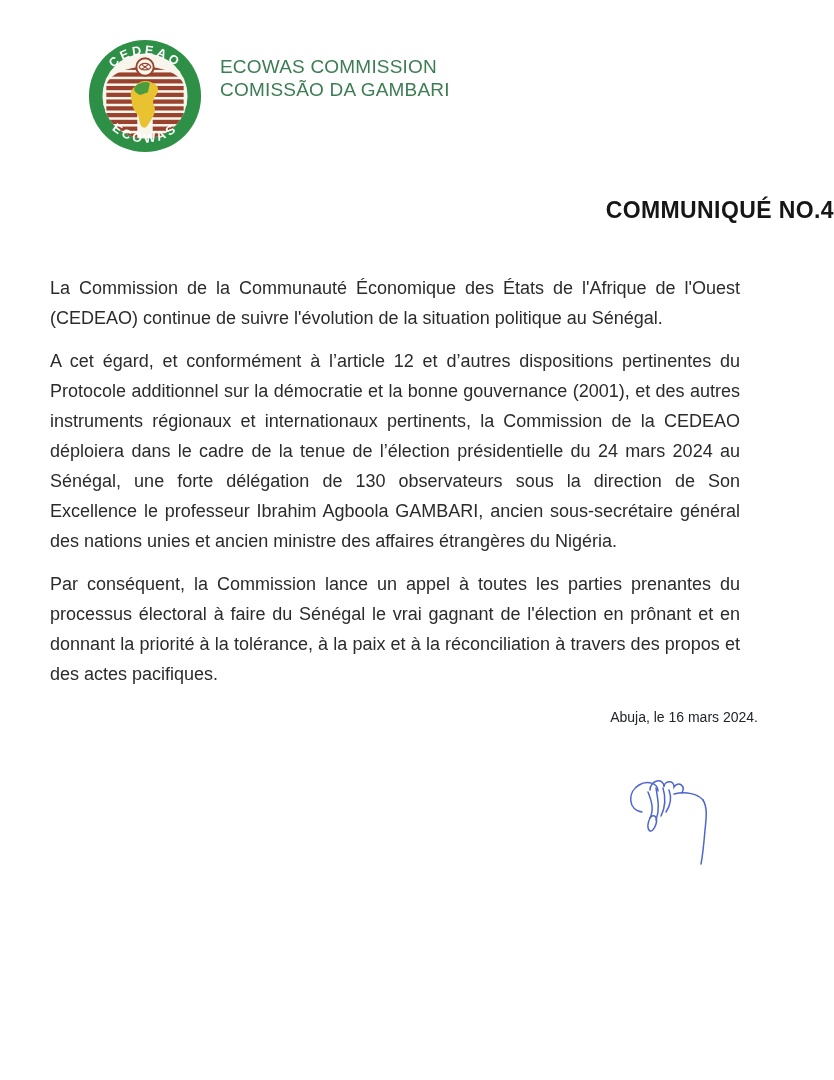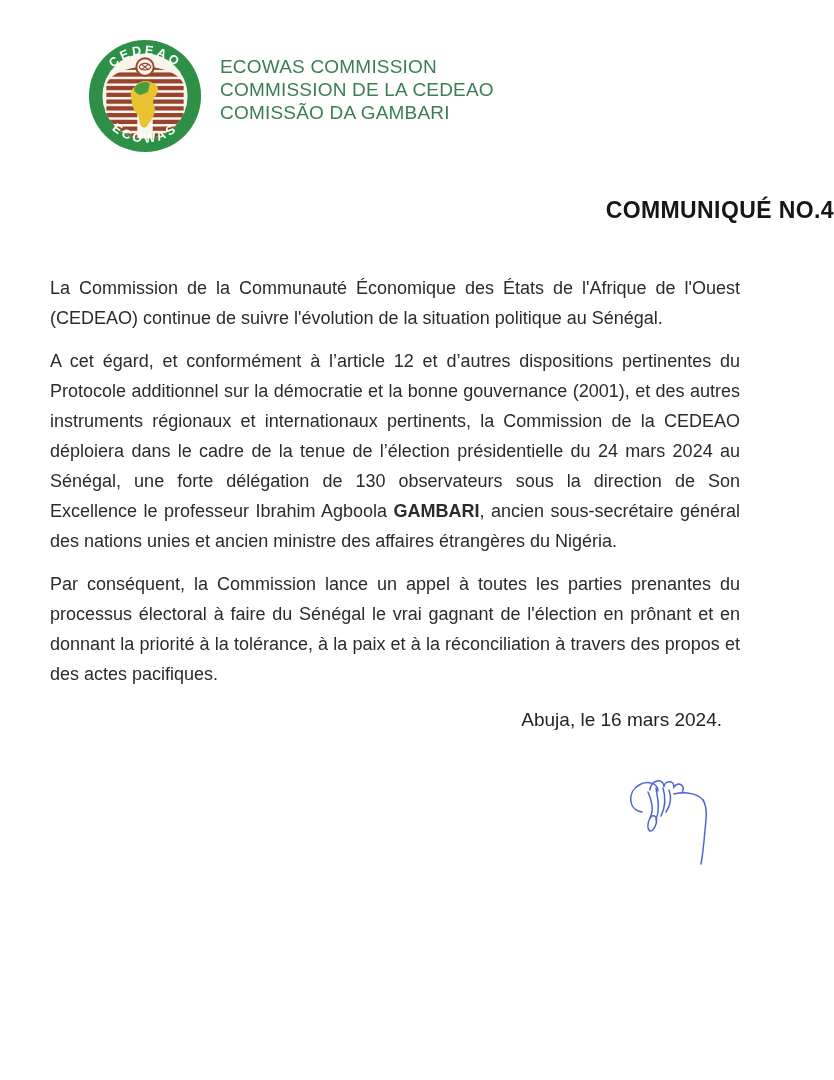--- a/index.html
+++ b/index.html
@@ -51,27 +51,27 @@
     margin: 49px 94px 0 50px;
     font-size: 18px;
     line-height: 30px;
     color: #2b2b2b;
     text-align: justify;
   }
   .doc-body p {
     margin: 0 0 13px 0;
   }
   .doc-body b {
-    font-weight: bold;
+    font-weight: normal;
   }
   
   .dateline {
-    margin: 20px 112px 0 0;
+    margin: 20px 76px 0 0;
     text-align: right;
-    font-size: 19px;
+    font-size: 14px;
     color: #22242c;
   }
   
   .signature {
     position: absolute;
     left: 606px;
     top: 754px;
     width: 132px;
     height: 122px;
     pointer-events: none;
@@ -122,21 +122,20 @@
         <text font-family="Liberation Sans, sans-serif" font-size="13" font-weight="bold" fill="#ffffff" letter-spacing="3">
           <textPath href="#arcTop" startOffset="50%" text-anchor="middle">CEDEAO</textPath>
         </text>
         <text font-family="Liberation Sans, sans-serif" font-size="13" font-weight="bold" fill="#ffffff" letter-spacing="3">
           <textPath href="#arcBottom" startOffset="50%" text-anchor="middle">ECOWAS</textPath>
         </text>
       </svg>
     </div>
     <div class="org-lines">
       <div>ECOWAS COMMISSION</div>
-      <div>COMMISSION DE LA CEDEAO</div>
       <div>COMISSÃO DA GAMBARI</div>
     </div>
   </div>
 
   <div class="doc-title">COMMUNIQUÉ NO.4</div>
 
   <div class="doc-body">
     <p><span>La Commission de la Communauté Économique des États de l'Afrique de l'Ouest (CEDEAO) continue de suivre l'évolution de la situation politique au Sénégal.</span></p>
     <p><span>A cet égard, et conformément à l’article 12 et d’autres dispositions pertinentes du Protocole additionnel sur la démocratie et la bonne gouvernance (2001), et des autres instruments régionaux et internationaux pertinents, la Commission de la CEDEAO déploiera dans le cadre de la tenue de l’élection présidentielle du 24 mars 2024 au Sénégal, une forte délégation de 130 observateurs sous la direction de Son Excellence le professeur Ibrahim Agboola </span><b>GAMBARI</b><span>, ancien sous-secrétaire général des nations unies et ancien ministre des affaires étrangères du Nigéria.</span></p>
     <p><span>Par conséquent, la Commission lance un appel à toutes les parties prenantes du processus électoral à faire du Sénégal le vrai gagnant de l'élection en prônant et en donnant la priorité à la tolérance, à la paix et à la réconciliation à travers des propos et des actes pacifiques.</span></p>

